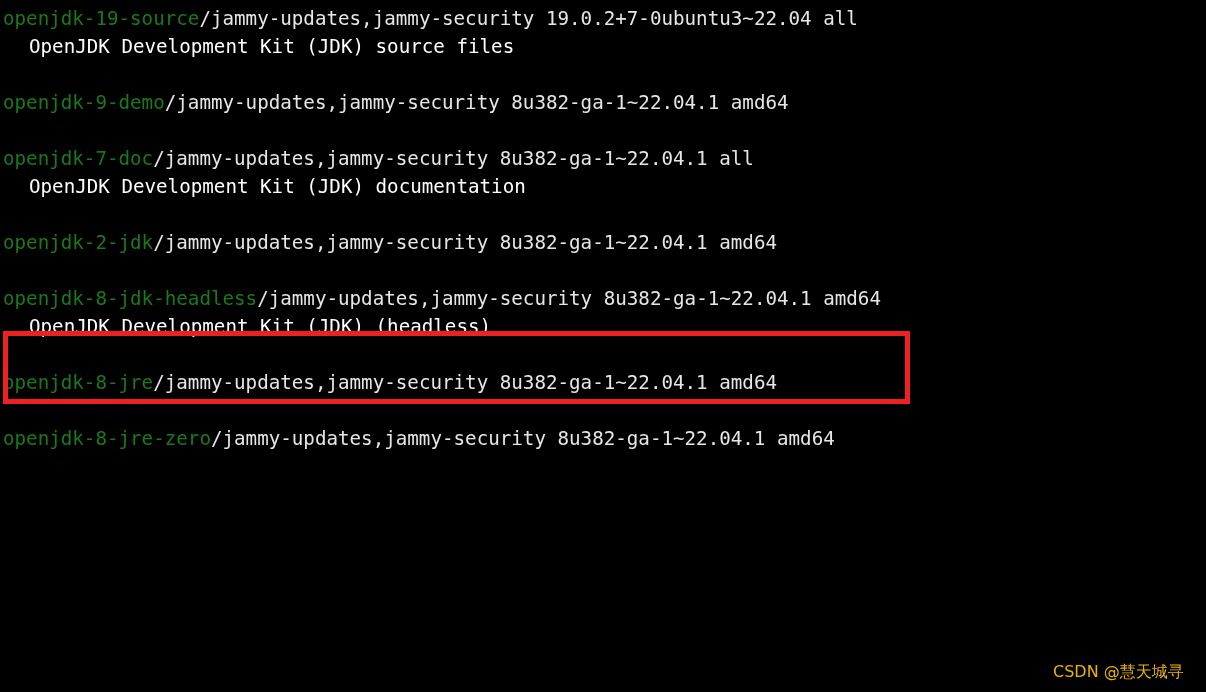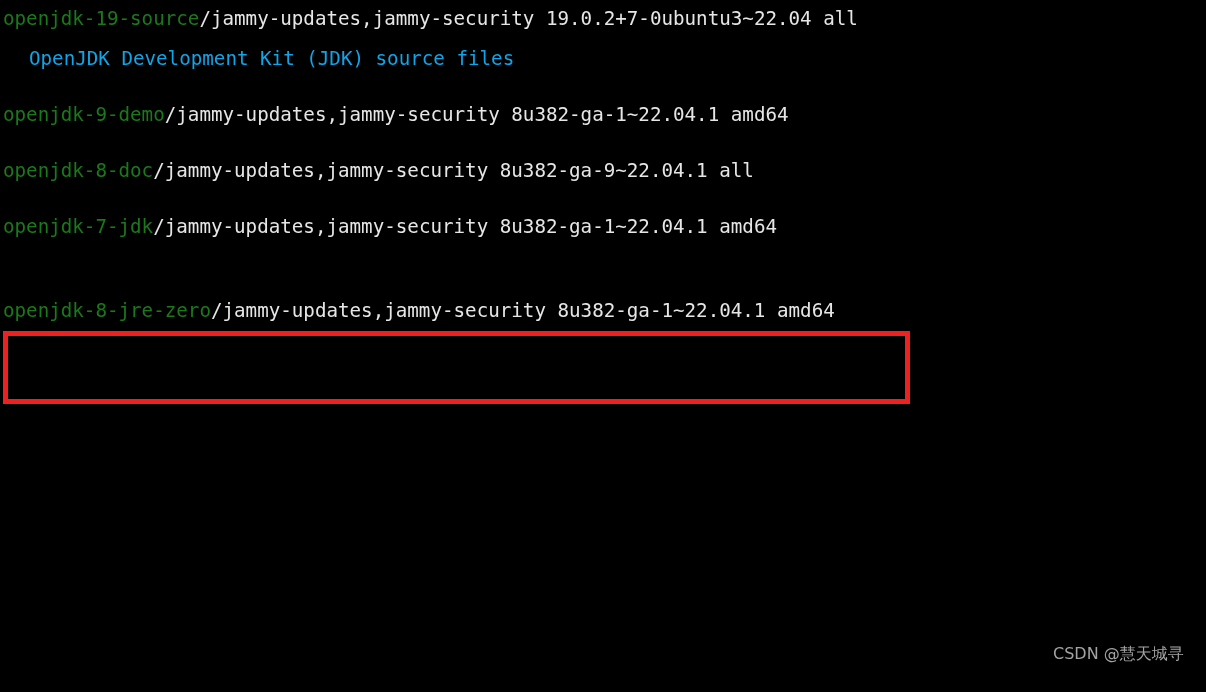--- a/index.html
+++ b/index.html
@@ -39,23 +39,22 @@
 
   .name-line {
     color: #e6e6e6;
   }
 
   .pkgname {
     color: #1a7a1a;
   }
 
   .desc-line {
-    color: #0ea5e9;
+    color: #ffffff;
     padding-left: 26px;
-    margin-top: 12px;
   }
 
   .blank-line {
     height: 28px;
   }
 
   #highlight-box {
     position: absolute;
     border: 5px solid #ee2020;
     box-sizing: border-box;
@@ -78,29 +77,36 @@
       <div class="pkg-block">
         <div class="line name-line"><span class="pkgname">openjdk-19-source</span><span>/jammy-updates,jammy-security 19.0.2+7-0ubuntu3~22.04 all</span></div>
         <div class="line desc-line">OpenJDK Development Kit (JDK) source files</div>
         <div class="blank-line"></div>
       </div>
       <div class="pkg-block">
         <div class="line name-line"><span class="pkgname">openjdk-9-demo</span><span>/jammy-updates,jammy-security 8u382-ga-1~22.04.1 amd64</span></div>
         <div class="blank-line"></div>
       </div>
       <div class="pkg-block">
-        <div class="line name-line"><span class="pkgname">openjdk-8-doc</span><span>/jammy-updates,jammy-security 8u382-ga-9~22.04.1 all</span></div>
+        <div class="line name-line"><span class="pkgname">openjdk-7-doc</span><span>/jammy-updates,jammy-security 8u382-ga-1~22.04.1 all</span></div>
+        <div class="line desc-line">OpenJDK Development Kit (JDK) documentation</div>
         <div class="blank-line"></div>
       </div>
       <div class="pkg-block">
-        <div class="line name-line"><span class="pkgname">openjdk-7-jdk</span><span>/jammy-updates,jammy-security 8u382-ga-1~22.04.1 amd64</span></div>
+        <div class="line name-line"><span class="pkgname">openjdk-2-jdk</span><span>/jammy-updates,jammy-security 8u382-ga-1~22.04.1 amd64</span></div>
         <div class="blank-line"></div>
       </div>
       <div class="pkg-block">
+        <div class="line name-line"><span class="pkgname">openjdk-8-jdk-headless</span><span>/jammy-updates,jammy-security 8u382-ga-1~22.04.1 amd64</span></div>
+        <div class="line desc-line">OpenJDK Development Kit (JDK) (headless)</div>
+        <div class="blank-line"></div>
+      </div>
+      <div class="pkg-block">
+        <div class="line name-line"><span class="pkgname">openjdk-8-jre</span><span>/jammy-updates,jammy-security 8u382-ga-1~22.04.1 amd64</span></div>
         <div class="blank-line"></div>
       </div>
       <div class="pkg-block">
         <div class="line name-line"><span class="pkgname">openjdk-8-jre-zero</span><span>/jammy-updates,jammy-security 8u382-ga-1~22.04.1 amd64</span></div>
       </div>
     </div>
   <div id="highlight-box" style="left: 3px; top: 331px; width: 907px; height: 73px; border-color: rgb(238, 32, 32);"></div>
-  <div id="watermark" style="left: 1053px; top: 644px; color: #a3a3a3;">CSDN @慧天城寻</div>
+  <div id="watermark" style="left: 1053px; top: 662px; color: #eab308;">CSDN @慧天城寻</div>
 </div>
 
 </body></html>

